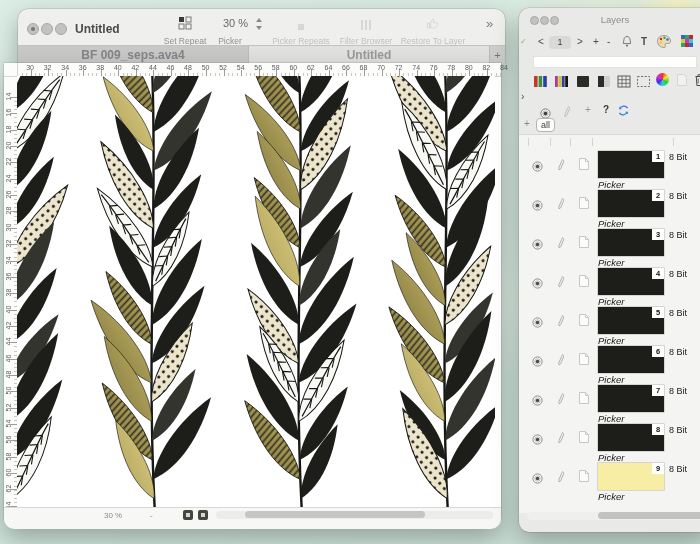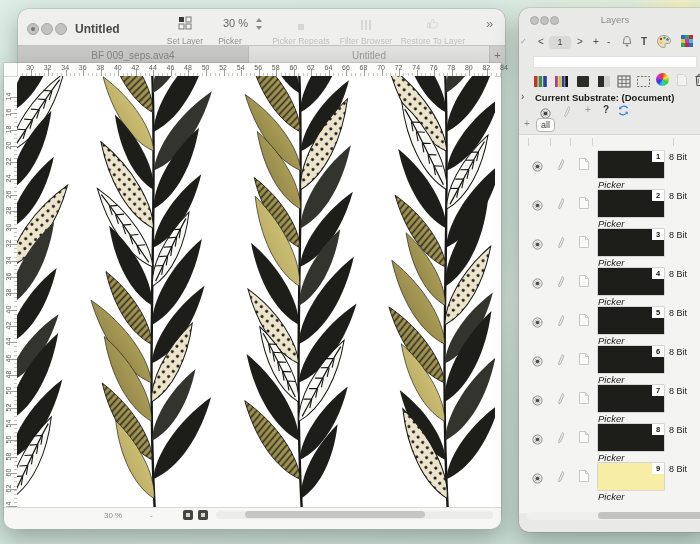--- a/index.html
+++ b/index.html
@@ -24,21 +24,21 @@
   .tb-item-label{font-size:8.5px;color:#8f8f8d;white-space:nowrap;text-align:center;}
   .tb-item-label.dis{color:#bfbfbd;}
   .tb-value{font-size:11px;color:#6a6a68;}
   .chev{font-size:13px;color:#7c7c7a;}
   .stepper{width:9px;height:14px;}
   .stepper:before,.stepper:after{content:"";position:absolute;left:1px;border-left:3.5px solid transparent;border-right:3.5px solid transparent;}
   .stepper:before{top:1px;border-bottom:4px solid #8a8a88;}
   .stepper:after{bottom:1px;border-top:4px solid #8a8a88;}
   
   .tabbar{left:18px;top:45px;width:487px;height:18px;display:flex;background:#d5d5d3;border-top:1px solid #c2c2c0;}
-  .tab{display:flex;align-items:center;justify-content:center;font-size:10px;}
+  .tab{display:flex;align-items:center;justify-content:center;font-size:12px;font-weight:bold;}
   .tab.active{width:230px;background:#c9c9c7;color:#85858a;border-right:1px solid #bcbcba;}
   .tab.idle{flex:1;background:#e2e2e0;color:#9a9a98;}
   .tab-plus{width:15px;background:#cecfcd;color:#77777a;font-size:11px;display:flex;align-items:center;justify-content:center;border-left:1px solid #bcbcba;}
   
   .docwin{left:4px;top:63px;width:497px;height:465px;background:#fff;border-radius:0 0 10px 10px;}
   .hruler{left:0;top:0;width:497px;height:13px;background:#fcfcfb;border-bottom:1px solid #cfcfcd;
     background-image:repeating-linear-gradient(90deg,#9d9d9b 0 1px,transparent 1px 17.55px),
                      repeating-linear-gradient(90deg,#c8c8c6 0 1px,transparent 1px 4.3875px);
     background-size:100% 6px,100% 3px;background-position:8.5px bottom,8.5px bottom;background-repeat:no-repeat;}
   .hruler span{position:absolute;top:1px;transform:translateX(-50%);font-size:7px;color:#5c5c5a;}
@@ -95,21 +95,21 @@
     <div class="abs win-title" style="left:57px;top:13px;">Untitled</div>
 
     <div class="abs" style="left:160px;top:7px;width:14px;height:14px;">
       <svg width="14" height="14" viewBox="0 0 14 14">
           <rect x="1" y="1" width="5" height="5" fill="#3a3a38"></rect>
           <rect x="8" y="1" width="5" height="5" fill="none" stroke="#7a7a78"></rect>
           <rect x="1" y="8" width="5" height="5" fill="none" stroke="#7a7a78"></rect>
           <rect x="8" y="8" width="5" height="5" fill="none" stroke="#7a7a78"></rect>
         </svg>
     </div>
-    <div class="abs tb-item-label" style="left:132px;top:27px;width:70px;">Set Layer</div>
+    <div class="abs tb-item-label" style="left:132px;top:27px;width:70px;">Set Repeat</div>
 
     <div class="abs tb-value" style="left:196px;top:8px;width:34px;text-align:right;">30 %</div>
     <div class="abs stepper" style="left:237px;top:8px;"></div>
     <div class="abs tb-item-label" style="left:190px;top:27px;width:44px;">Picker</div>
 
     <div class="abs dim" style="left:278px;top:9px;width:10px;height:10px;">
       <svg width="10" height="10" viewBox="0 0 10 10">
           <rect x="2" y="2" width="6" height="6" fill="#c4c4c2"></rect>
         </svg>
     </div>
@@ -688,21 +688,20 @@
     </div>
     <div class="abs" style="left:175px;top:65px;width:11px;height:14px;">
       <svg width="11" height="14" viewBox="0 0 11 14">
           <path d="M1.5 3.5h8M4 3V1.8h3V3" fill="none" stroke="#4a4a48"></path>
           <path d="M2.3 3.5l.6 9h5.2l.6-9" fill="none" stroke="#4a4a48"></path>
           <path d="M4.2 5.5v5M6.8 5.5v5" stroke="#4a4a48" stroke-width=".8"></path>
         </svg>
     </div>
 
     <div class="abs lp-glyph" style="left:2px;top:83px;">›</div>
-    <div class="abs substrate" style="left:16px;top:84px;">Current Substrate:  (Document)</div>
 
     <div class="abs" style="left:20px;top:97px;width:13px;height:11px;">
       <svg width="13" height="11" viewBox="0 0 13 11">
           <circle cx="6.5" cy="5.5" r="4.6" fill="#fff" stroke="#7a7a78"></circle>
           <circle cx="6.5" cy="5.5" r="2.6" fill="none" stroke="#8a8a88" stroke-width=".7"></circle>
           <circle cx="6.5" cy="5.5" r="1.8" fill="#3a3a38"></circle>
         </svg>
     </div>
     <div class="abs dim" style="left:43px;top:96px;width:10px;height:13px;">
       <svg width="10" height="13" viewBox="0 0 10 13">

